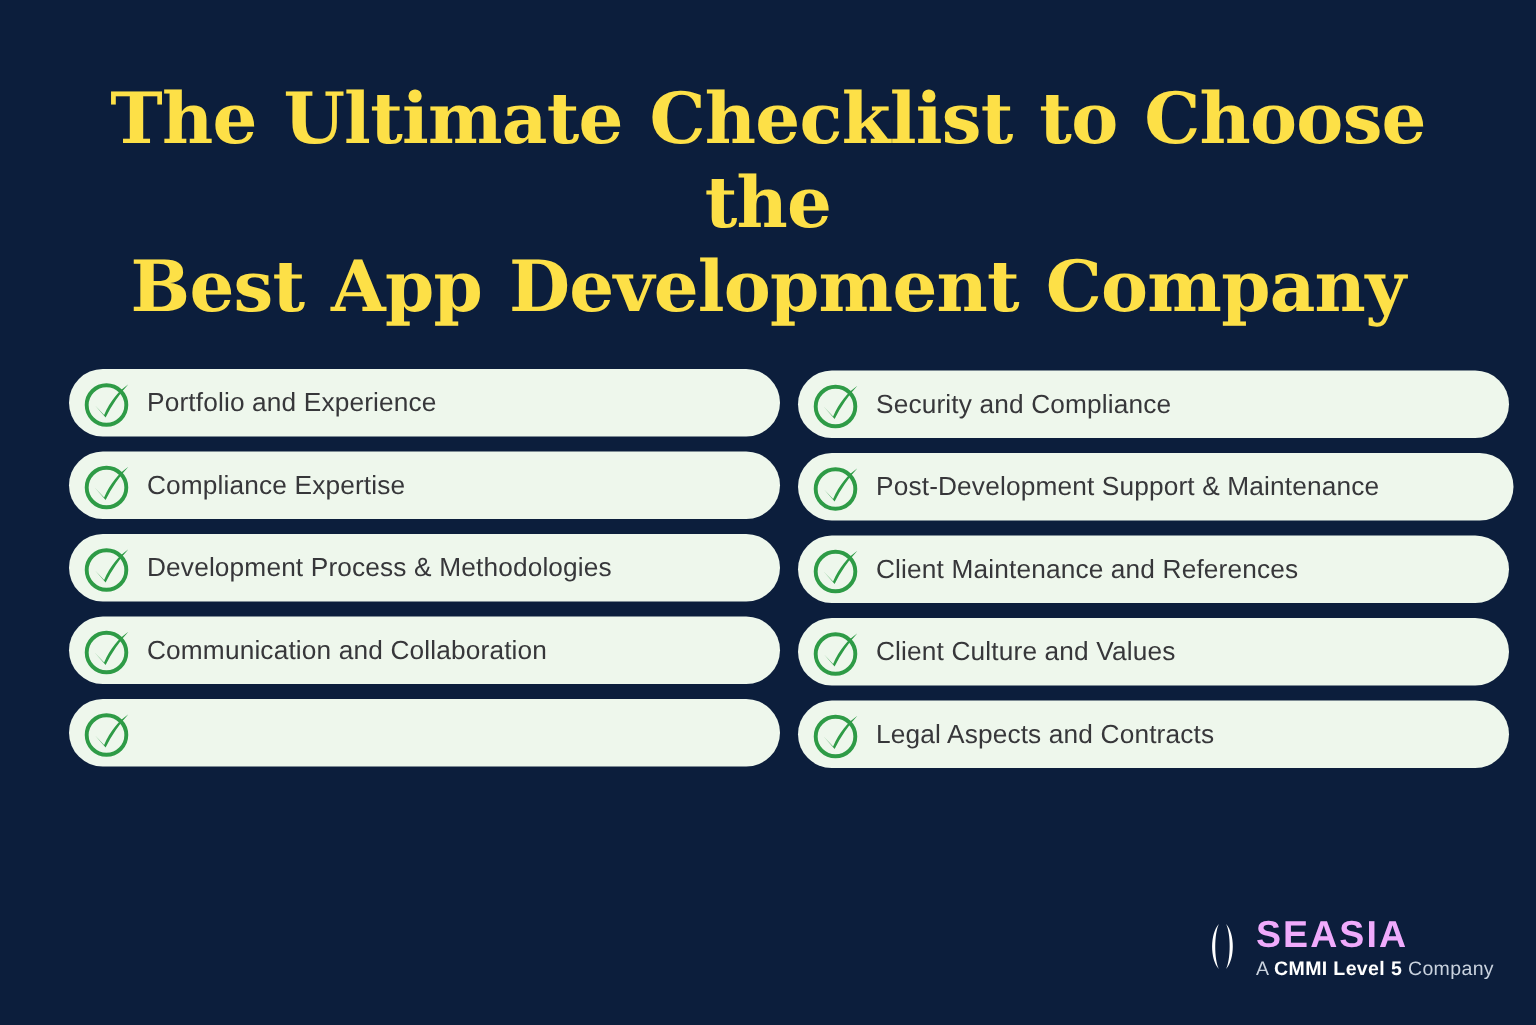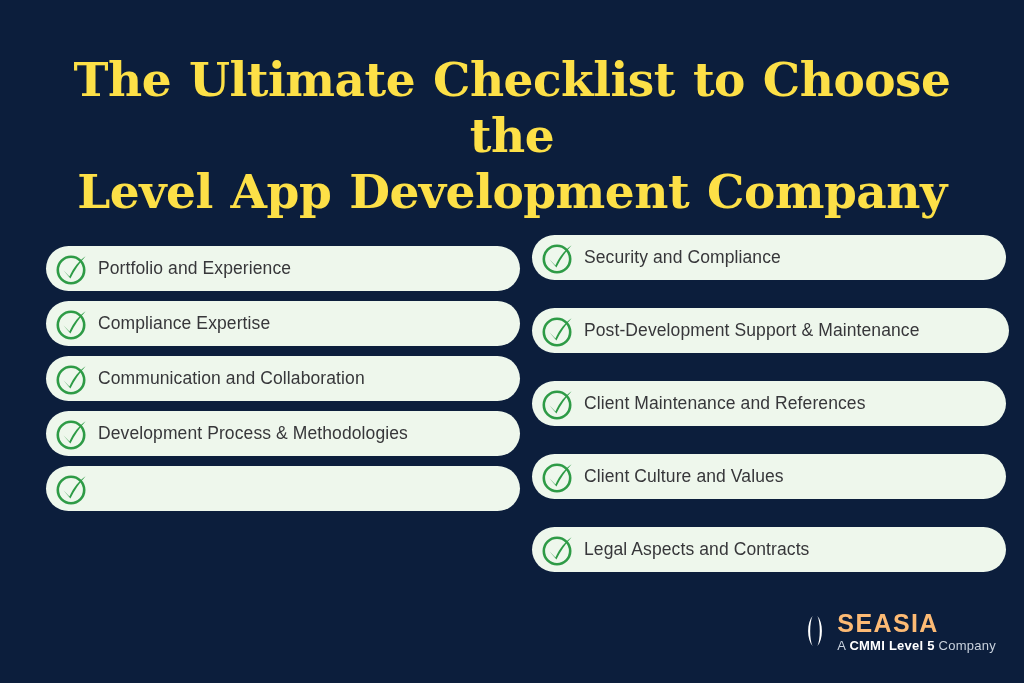--- a/index.html
+++ b/index.html
@@ -58,22 +58,22 @@
 
   .column-left {
     left: 46px;
     top: 246px;
     gap: 10px;
     align-items: flex-end;
   }
 
   .column-right {
     left: 532px;
-    top: 235px;
-    gap: 28px;
+    top: 247px;
+    gap: 10px;
   }
 
   
   .pill {
     height: 45px;
     background: #eef7ec;
     border-radius: 23px;
     display: flex;
     align-items: center;
     padding-left: 8px;
@@ -122,21 +122,21 @@
     flex: 0 0 26px;
   }
 
   .logo-text { display: flex; flex-direction: column; align-items: flex-start; }
 
   .logo-name {
     font-family: "Liberation Sans", sans-serif;
     font-weight: 700;
     font-size: 25px;
     letter-spacing: 1.4px;
-    color: #fdba74;
+    color: #f0abfc;
     line-height: 1.05;
   }
 
   .logo-tagline {
     font-family: "Liberation Sans", sans-serif;
     font-size: 13px;
     letter-spacing: 0.25px;
     color: #c9d2de;
     margin-top: 2px;
     white-space: nowrap;
@@ -144,21 +144,21 @@
 
   .logo-tagline b { color: #ffffff; font-weight: 700; }
 </style>
 </head>
 <body>
 
 <div class="infographic">
 
   <div class="title-block">
     <div class="title">The Ultimate Checklist to Choose the</div>
-    <div class="title">Level App Development Company</div>
+    <div class="title">Best App Development Company</div>
   </div>
 
   <div class="columns">
 
     <div class="column column-left">
 
       <div class="pill">
         <span class="check-icon">
           <svg viewBox="0 0 36 36" width="36" height="36" aria-hidden="true">
             <circle cx="17" cy="19" r="13.2" fill="none" stroke="#2e9b46" stroke-width="2.6"></circle>
@@ -178,31 +178,31 @@
         <span class="pill-label">Compliance Expertise</span>
       </div>
 
       <div class="pill">
         <span class="check-icon">
           <svg viewBox="0 0 36 36" width="36" height="36" aria-hidden="true">
             <circle cx="17" cy="19" r="13.2" fill="none" stroke="#2e9b46" stroke-width="2.6"></circle>
             <path d="M9.4 19.3 L15.4 25.6 C19.6 16.2 25.2 9.6 31.6 5.2 C25.6 11.6 20.4 19.2 16.4 27.4 Z" fill="#2e9b46"></path>
           </svg>
         </span>
+        <span class="pill-label">Development Process &amp; Methodologies</span>
+      </div>
+
+      <div class="pill">
+        <span class="check-icon">
+          <svg viewBox="0 0 36 36" width="36" height="36" aria-hidden="true">
+            <circle cx="17" cy="19" r="13.2" fill="none" stroke="#2e9b46" stroke-width="2.6"></circle>
+            <path d="M9.4 19.3 L15.4 25.6 C19.6 16.2 25.2 9.6 31.6 5.2 C25.6 11.6 20.4 19.2 16.4 27.4 Z" fill="#2e9b46"></path>
+          </svg>
+        </span>
         <span class="pill-label">Communication and Collaboration</span>
-      </div>
-
-      <div class="pill">
-        <span class="check-icon">
-          <svg viewBox="0 0 36 36" width="36" height="36" aria-hidden="true">
-            <circle cx="17" cy="19" r="13.2" fill="none" stroke="#2e9b46" stroke-width="2.6"></circle>
-            <path d="M9.4 19.3 L15.4 25.6 C19.6 16.2 25.2 9.6 31.6 5.2 C25.6 11.6 20.4 19.2 16.4 27.4 Z" fill="#2e9b46"></path>
-          </svg>
-        </span>
-        <span class="pill-label">Development Process &amp; Methodologies</span>
       </div>
 
       <div class="pill">
         <span class="check-icon">
           <svg viewBox="0 0 36 36" width="36" height="36" aria-hidden="true">
             <circle cx="17" cy="19" r="13.2" fill="none" stroke="#2e9b46" stroke-width="2.6"></circle>
             <path d="M9.4 19.3 L15.4 25.6 C19.6 16.2 25.2 9.6 31.6 5.2 C25.6 11.6 20.4 19.2 16.4 27.4 Z" fill="#2e9b46"></path>
           </svg>
         </span>
       </div>

